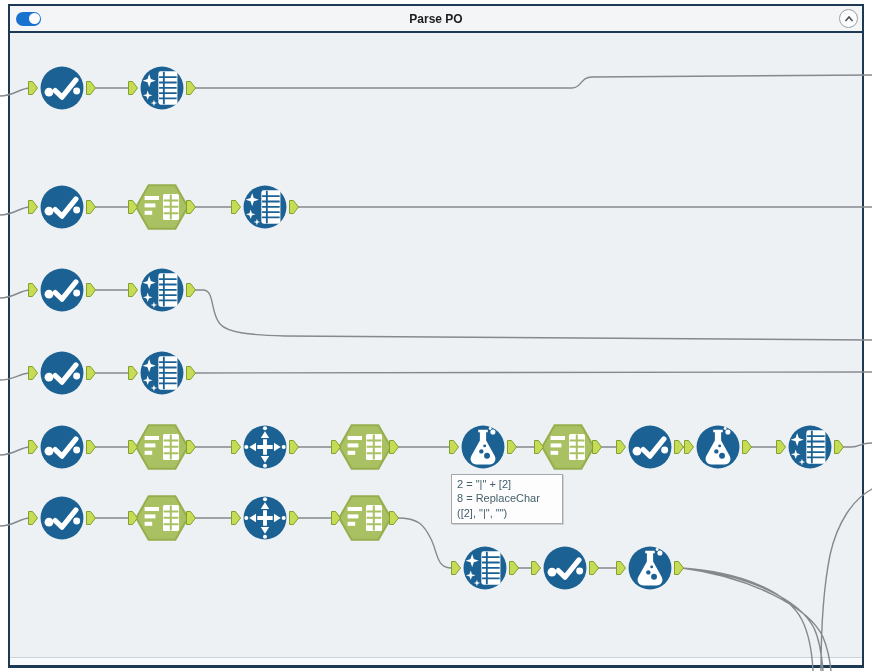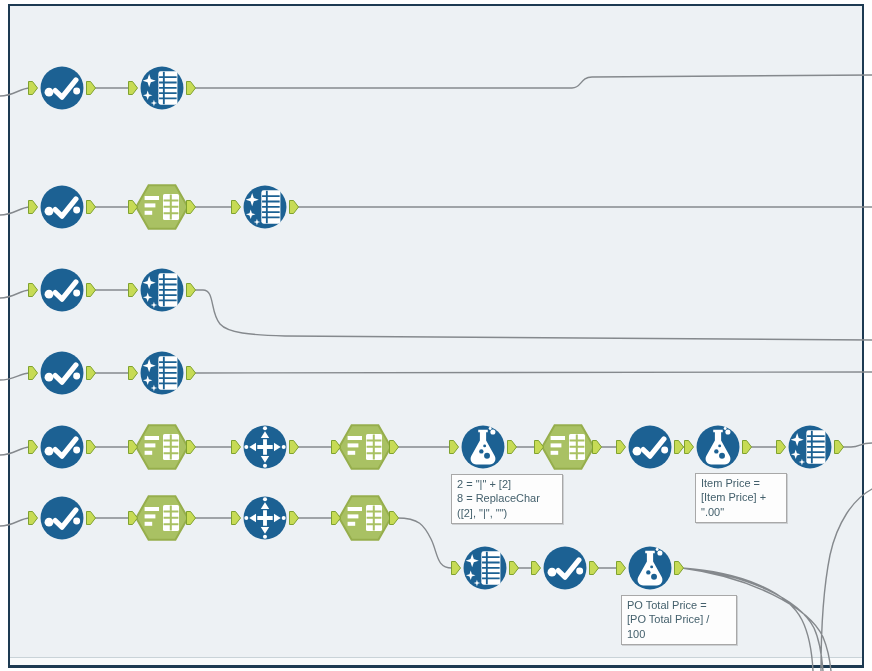--- a/index.html
+++ b/index.html
@@ -36,20 +36,31 @@
     padding:2px 5px 3px; font-size:11px; line-height:1.3; color:#44606c;
     box-shadow:1px 1px 0 rgba(110,110,110,.25); }
   .note div { white-space:nowrap; }
 </style>
 </head>
 <body>
 
 <div id="stage">
 
   <div id="container">
+    <div id="container-header">
+      <div class="toggle">
+          <div class="knob"></div>
+        </div>
+      <div id="container-title">Parse PO</div>
+      <button class="collapse-btn">
+        <svg width="10" height="8" viewBox="0 0 10 8">
+            <path d="M1.5,6 L5,2 L8.5,6" stroke="#4a4f52" stroke-width="1.6" fill="none"></path>
+          </svg>
+      </button>
+    </div>
     <div id="bottom-strip"></div>
   </div>
 
   <svg id="wires" width="872" height="671" viewBox="0 0 872 671">
     <path fill="none" stroke="#85898d" stroke-width="1.4" stroke-linecap="round" d="
       M0,96 C14,96 20,88 30,88
       M0,215 C14,215 20,207 30,207
       M0,298 C14,298 20,290 30,290
       M0,380 C14,380 20,373 30,373
       M0,455 C14,455 20,447 30,447
@@ -374,24 +385,14 @@
           </svg></span><span class="anchor a-out"><svg width="10" height="14" viewBox="0 0 10 14">
             <path d="M0.5,0.5 H4.5 L9.5,7 L4.5,13.5 H0.5 Z" fill="#c7db55" stroke="#7fa22e" stroke-width="1"></path>
           </svg></span></div>
     </div>
 
   <div class="note" style="left:451px;top:474px;width:100px">
     <div>2 = "|" + [2]</div>
     <div>8 = ReplaceChar</div>
     <div>([2], "|", "")</div>
   </div>
-  <div class="note" style="left:695px;top:473px;width:80px">
-    <div>Item Price =</div>
-    <div>[Item Price] +</div>
-    <div>".00"</div>
-  </div>
-  <div class="note" style="left:621px;top:595px;width:104px">
-    <div>PO Total Price =</div>
-    <div>[PO Total Price] /</div>
-    <div>100</div>
-  </div>
 
 </div>
 
 </body></html>

